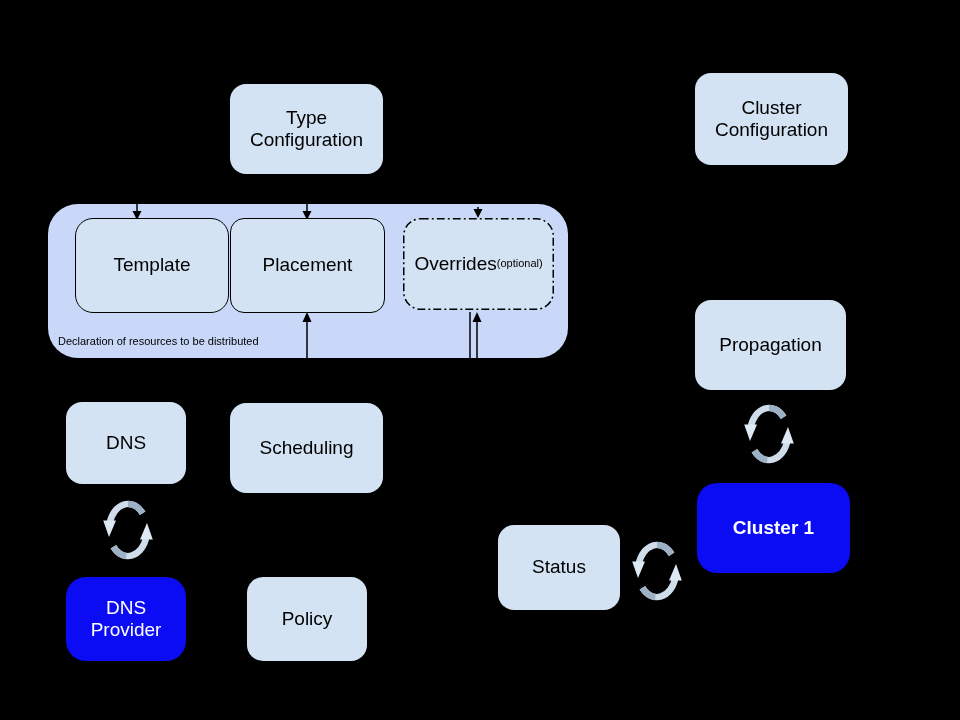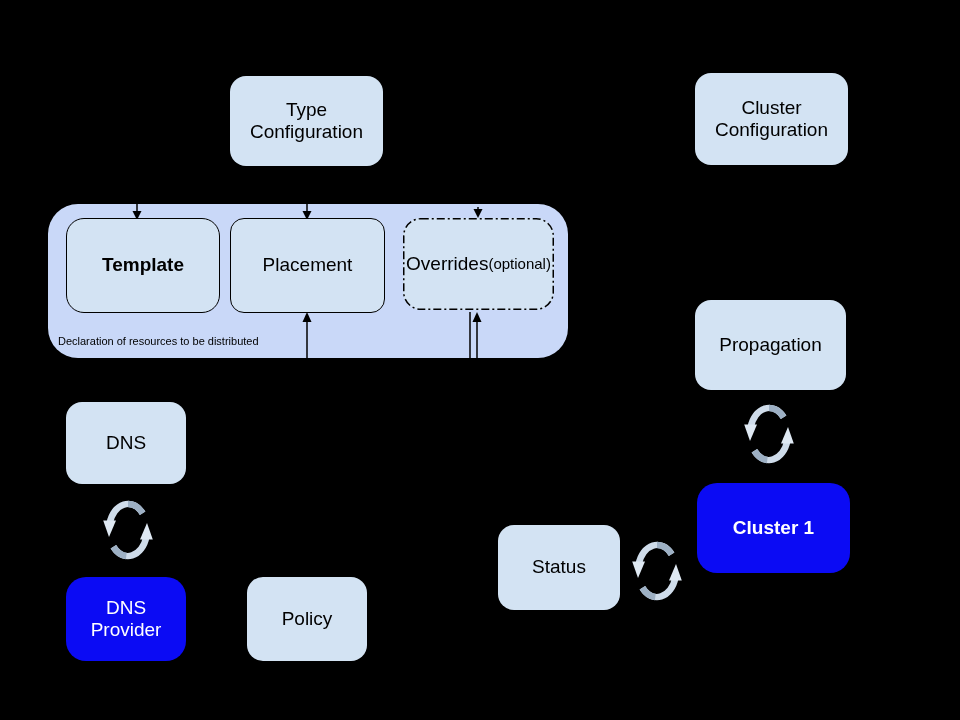--- a/index.html
+++ b/index.html
@@ -30,29 +30,29 @@
   .bold{font-weight:bold;}
   .it{font-style:italic;}
   .container{
     position:absolute;left:48px;top:204px;width:520px;height:154px;
     background:var(--container-fill);border-radius:30px;z-index:1;
   }
   .caption{
     position:absolute;left:10px;bottom:11px;font-size:11px;white-space:nowrap;
     color:var(--box-text);
   }
-  .sub{font-size:15px;line-height:1.25;}
+  .sub{font-size:11px;line-height:1.25;}
   .overlay{position:absolute;left:0;top:0;z-index:3;}
   .boxsvg{position:absolute;left:0;top:0;}
   .sync{position:absolute;width:56px;height:72px;z-index:5;}
 
   
-  .n-typeconf{left:230px;top:76px;width:153px;height:90px;}
+  .n-typeconf{left:230px;top:84px;width:153px;height:90px;}
   .n-clusterconf{left:695px;top:73px;width:153px;height:92px;}
-  .n-template{left:66px;top:218px;width:152px;height:93px;font-weight:bold;}
+  .n-template{left:75px;top:218px;width:152px;height:93px;}
   .n-placement{left:230px;top:218px;width:153px;height:93px;border-radius:14px;}
   .n-overrides{left:403px;top:218px;width:151px;height:92px;flex-direction:row;}
   .n-dns{left:66px;top:402px;width:120px;height:82px;}
   .n-scheduling{left:230px;top:403px;width:153px;height:90px;}
   .n-dnsprovider{left:66px;top:577px;width:120px;height:84px;}
   .n-policy{left:247px;top:577px;width:120px;height:84px;}
   .n-status{left:498px;top:525px;width:122px;height:85px;}
   .n-propagation{left:695px;top:300px;width:151px;height:90px;}
   .n-cluster1{left:697px;top:483px;width:153px;height:90px;}
   .n-clustern{left:697px;top:587px;width:153px;height:90px;}
@@ -121,20 +121,23 @@
       <rect x="0.75" y="0.75" width="149.5" height="90.5" rx="17" fill="none" stroke="#000" stroke-width="1.5" stroke-dasharray="8 3 2 3"></rect>
     </svg>
     <span>Overrides</span>
     <span class="sub">(optional)</span>
   </div>
 
   <div class="box n-dns">
     <span>DNS</span>
   </div>
 
+  <div class="box n-scheduling">
+    <span>Scheduling</span>
+  </div>
 
   <div class="box blue n-dnsprovider">
     <span>DNS
 Provider</span>
   </div>
 
   <div class="box n-policy">
     <span>Policy</span>
   </div>
 

